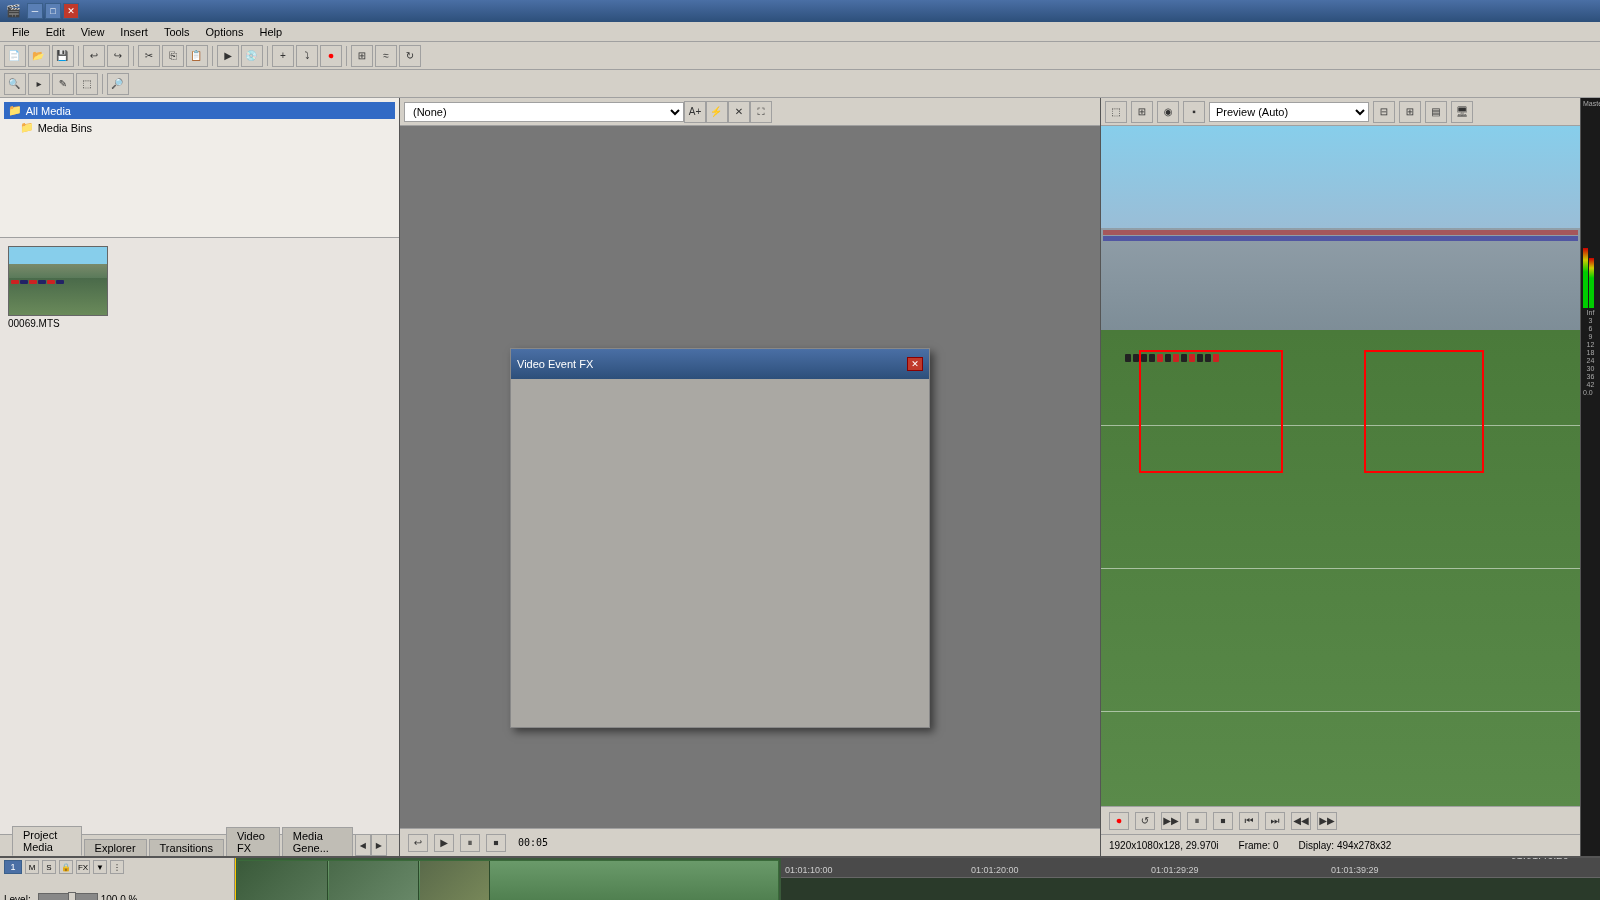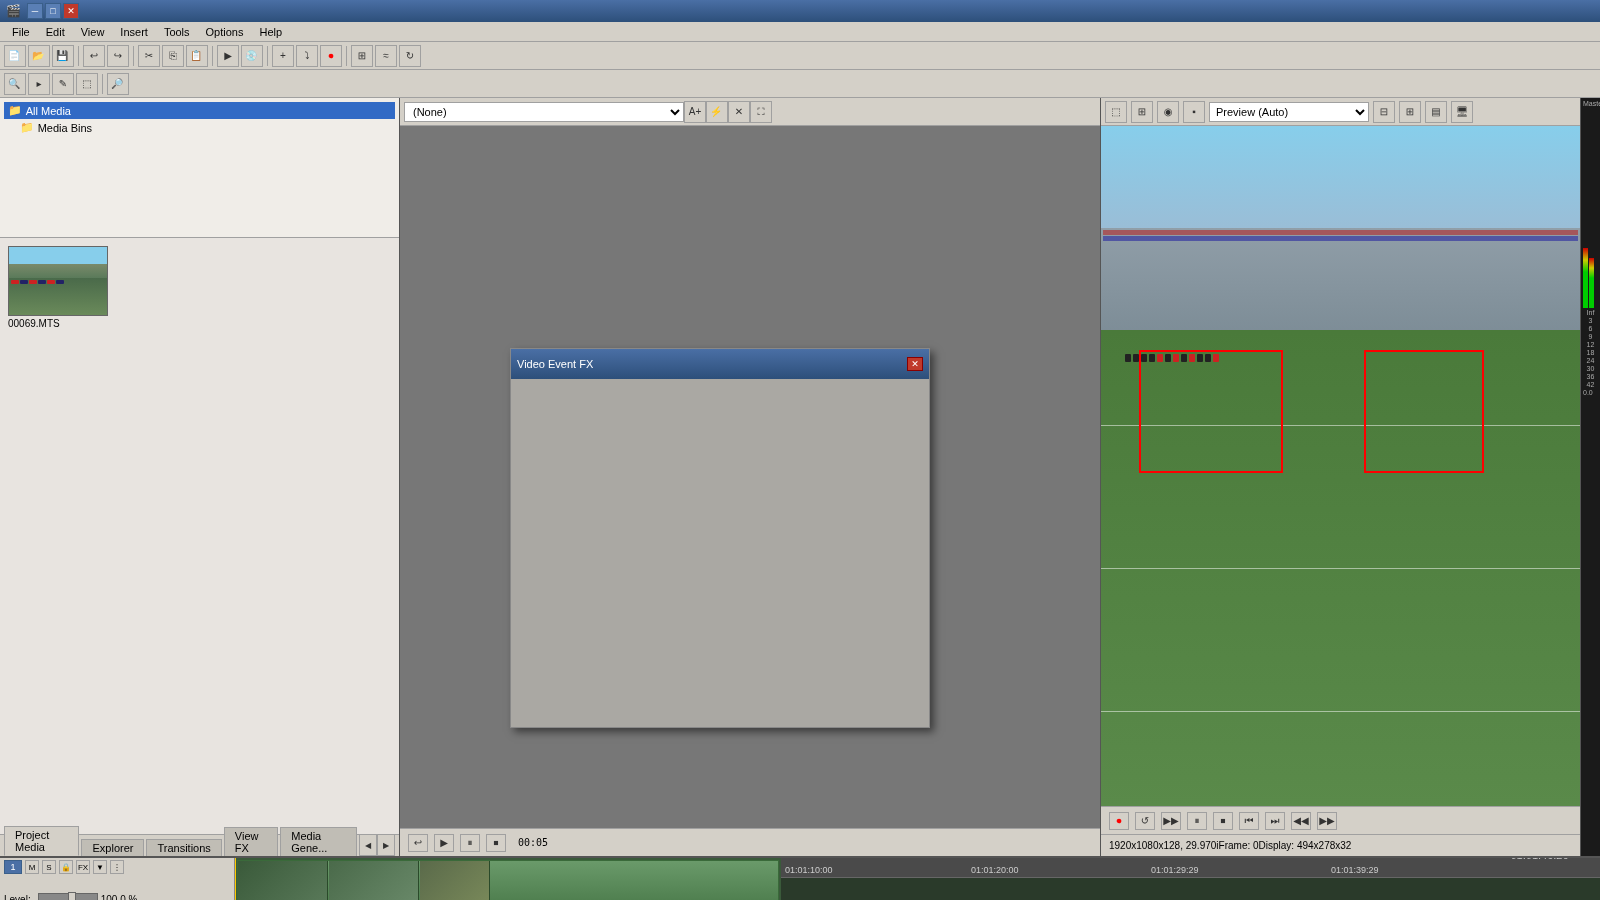--- a/index.html
+++ b/index.html
@@ -228,30 +228,31 @@
       border-top: 1px solid #a0a0a0;
     }
     .right-status {
       height: 22px;
       background: #d4d0c8;
       display: flex;
       align-items: center;
       padding: 0 8px;
       font-size: 10px;
       color: #000;
+      gap: 20px;
       border-top: 1px solid #a0a0a0;
     }
 
     
     .tab-bar {
       height: 22px;
       background: #d4d0c8;
       display: flex;
       align-items: flex-end;
-      padding: 0 4px;
+      padding: 0 12px;
       border-top: 1px solid #a0a0a0;
     }
     .tab {
       padding: 2px 10px;
       background: #c0bdb5;
       border: 1px solid #a0a0a0;
       border-bottom: none;
       cursor: pointer;
       font-size: 11px;
       color: #000;
@@ -543,21 +544,21 @@
           </div>
         </div>
         <div class="media-label">00069.MTS</div>
       </div>
     </div>
 
     <div class="tab-bar">
       <div class="tab active">Project Media</div>
       <div class="tab">Explorer</div>
       <div class="tab">Transitions</div>
-      <div class="tab">View FX</div>
+      <div class="tab">Video FX</div>
       <div class="tab">Media Gene...</div>
       <div class="tb-btn" style="font-size:8px;">◀</div>
       <div class="tb-btn" style="font-size:8px;">▶</div>
     </div>
   </div>
 
   <div class="preview-area">
     <div class="preview-toolbar">
       <select class="preview-select">
         <option>(None)</option>

